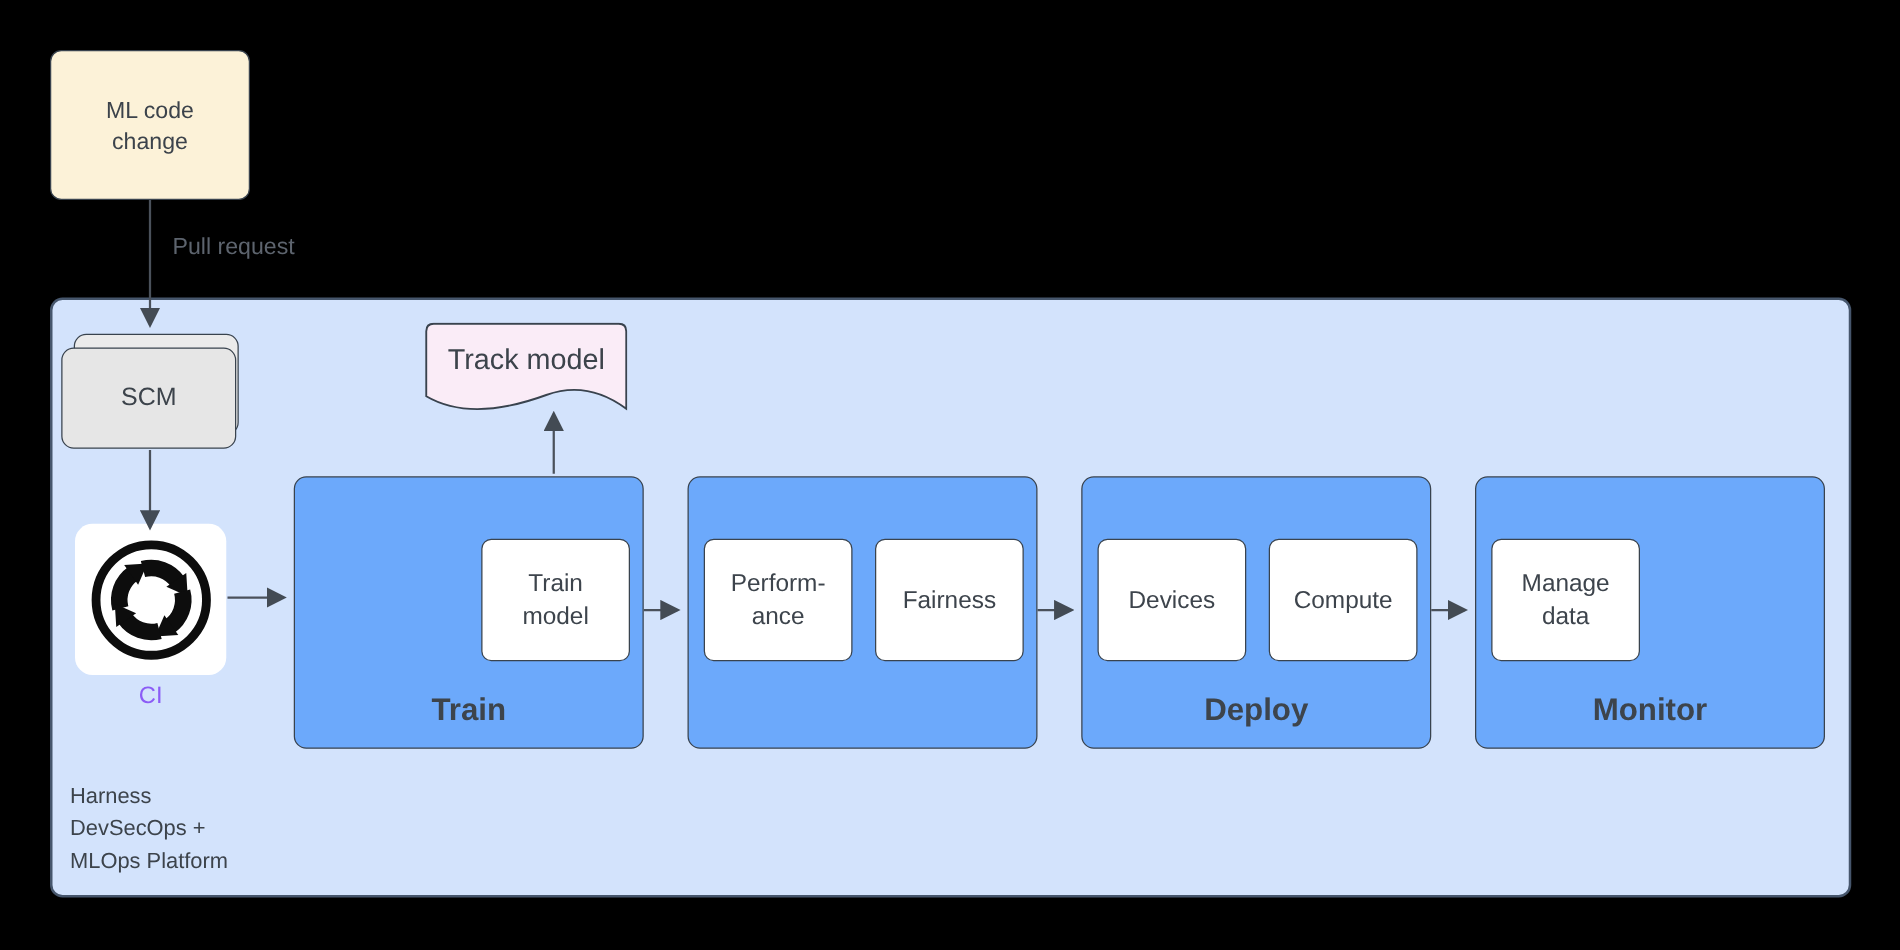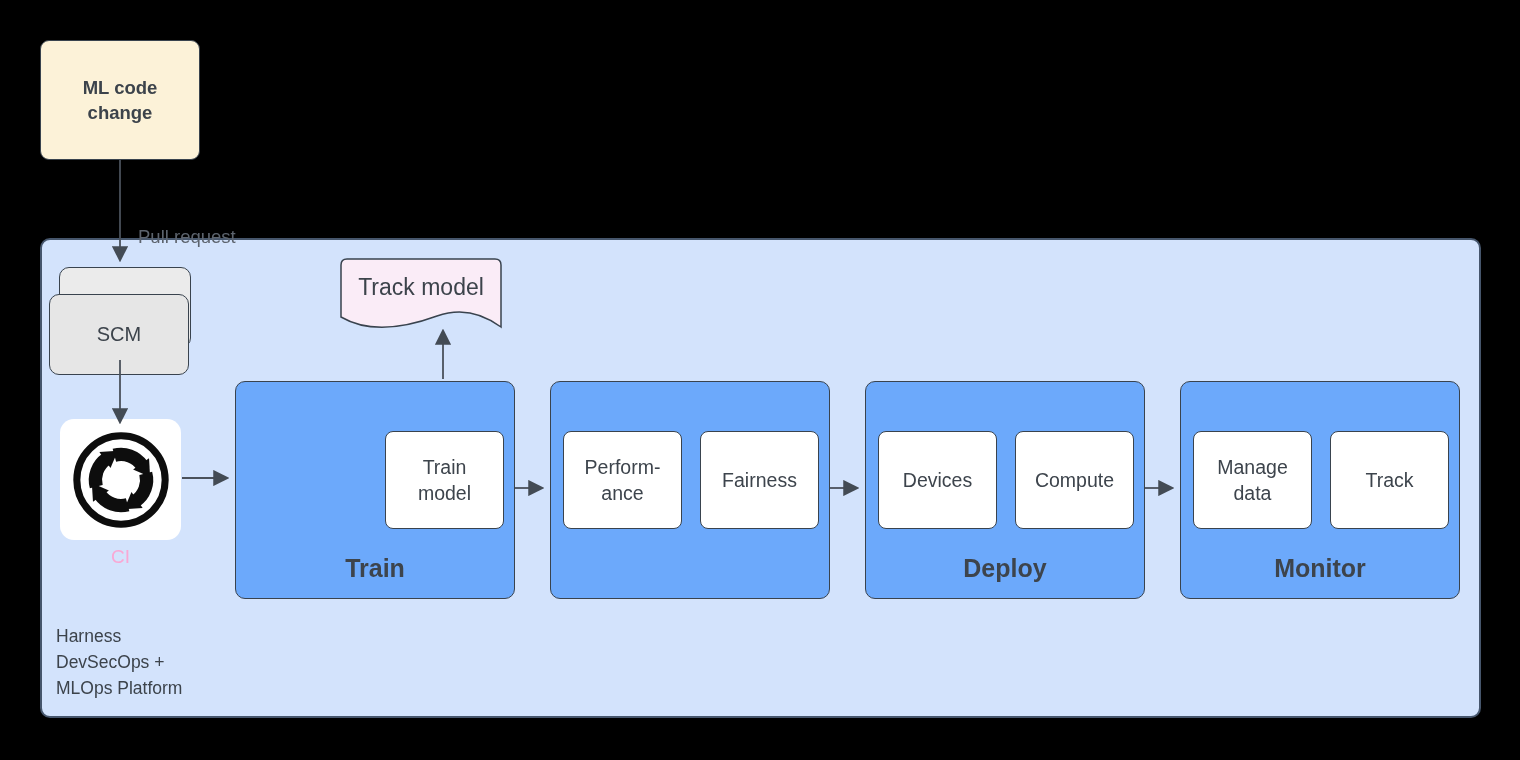--- a/index.html
+++ b/index.html
@@ -25,28 +25,26 @@
     background: #fcf2d8;
     border: 1.5px solid #39434e;
     border-radius: 9px;
     display: flex; align-items: center; justify-content: center;
     text-align: center;
     color: #3c434b;
     font-size: 18.5px;
     line-height: 25px;
     white-space: pre-line;
     box-sizing: border-box;
-    font-weight: bold;
   }
 
   .pull-request {
     left: 138px; top: 186px;
     color: #5d646e;
     font-size: 18.5px;
-    margin-top: 40px;
   }
 
   
   .platform {
     left: 40px; top: 238px; width: 1441px; height: 480px;
     background: #d3e3fc;
     border: 2px solid #46566c;
     border-radius: 10px;
     box-sizing: border-box;
   }
@@ -60,41 +58,41 @@
 
   
   .scm-back {
     left: 59px; top: 267px; width: 132px; height: 81px;
     background: #ebebeb;
     border: 1.5px solid #39434e;
     border-radius: 10px;
     box-sizing: border-box;
   }
   .scm-front {
-    left: 49px; top: 294px; width: 140px; height: 81px;
+    left: 49px; top: 278px; width: 140px; height: 81px;
     background: #e6e6e6;
     border: 1.5px solid #39434e;
     border-radius: 10px;
     display: flex; align-items: center; justify-content: center;
     color: #3c434b;
     font-size: 20px;
     box-sizing: border-box;
   }
 
   
   .ci-tile {
     left: 60px; top: 419px; width: 121px; height: 121px;
     background: #ffffff;
     border-radius: 14px;
     display: flex; align-items: center; justify-content: center;
   }
   .ci-label {
     left: 60px; top: 546px; width: 121px;
     text-align: center;
-    color: #f9a8d4;
+    color: #8b5cf6;
     font-size: 19px;
   }
 
   
   .track-doc-wrap { left: 340px; top: 258px; width: 162px; height: 80px; }
   .track-doc-label {
     left: 340px; top: 274px; width: 162px;
     text-align: center;
     color: #3c434b;
     font-size: 23px;
@@ -198,21 +196,20 @@
 
   <div class="abs stage stage-deploy">
     <div class="chip chip-2"><span>Compute</span></div>
     <div class="chip chip-1"><span>Devices</span></div>
     <div class="stage-title">Deploy</div>
   </div>
 
   <div class="abs stage stage-monitor">
     <div class="chip chip-1"><span>Manage
 data</span></div>
-    <div class="chip chip-2"><span>Track</span></div>
     <div class="stage-title">Monitor</div>
   </div>
 
   <svg class="abs connectors" width="1520" height="760" viewBox="0 0 1520 760">
     <defs>
       <marker id="ah" viewBox="0 0 10 10" refX="8.5" refY="5" markerWidth="9" markerHeight="9" orient="auto-start-reverse">
         <path d="M 0 0 L 10 5 L 0 10 z" fill="#434b54"></path>
       </marker>
     </defs>
     <g stroke="#4a515b" stroke-width="1.8" fill="none">

